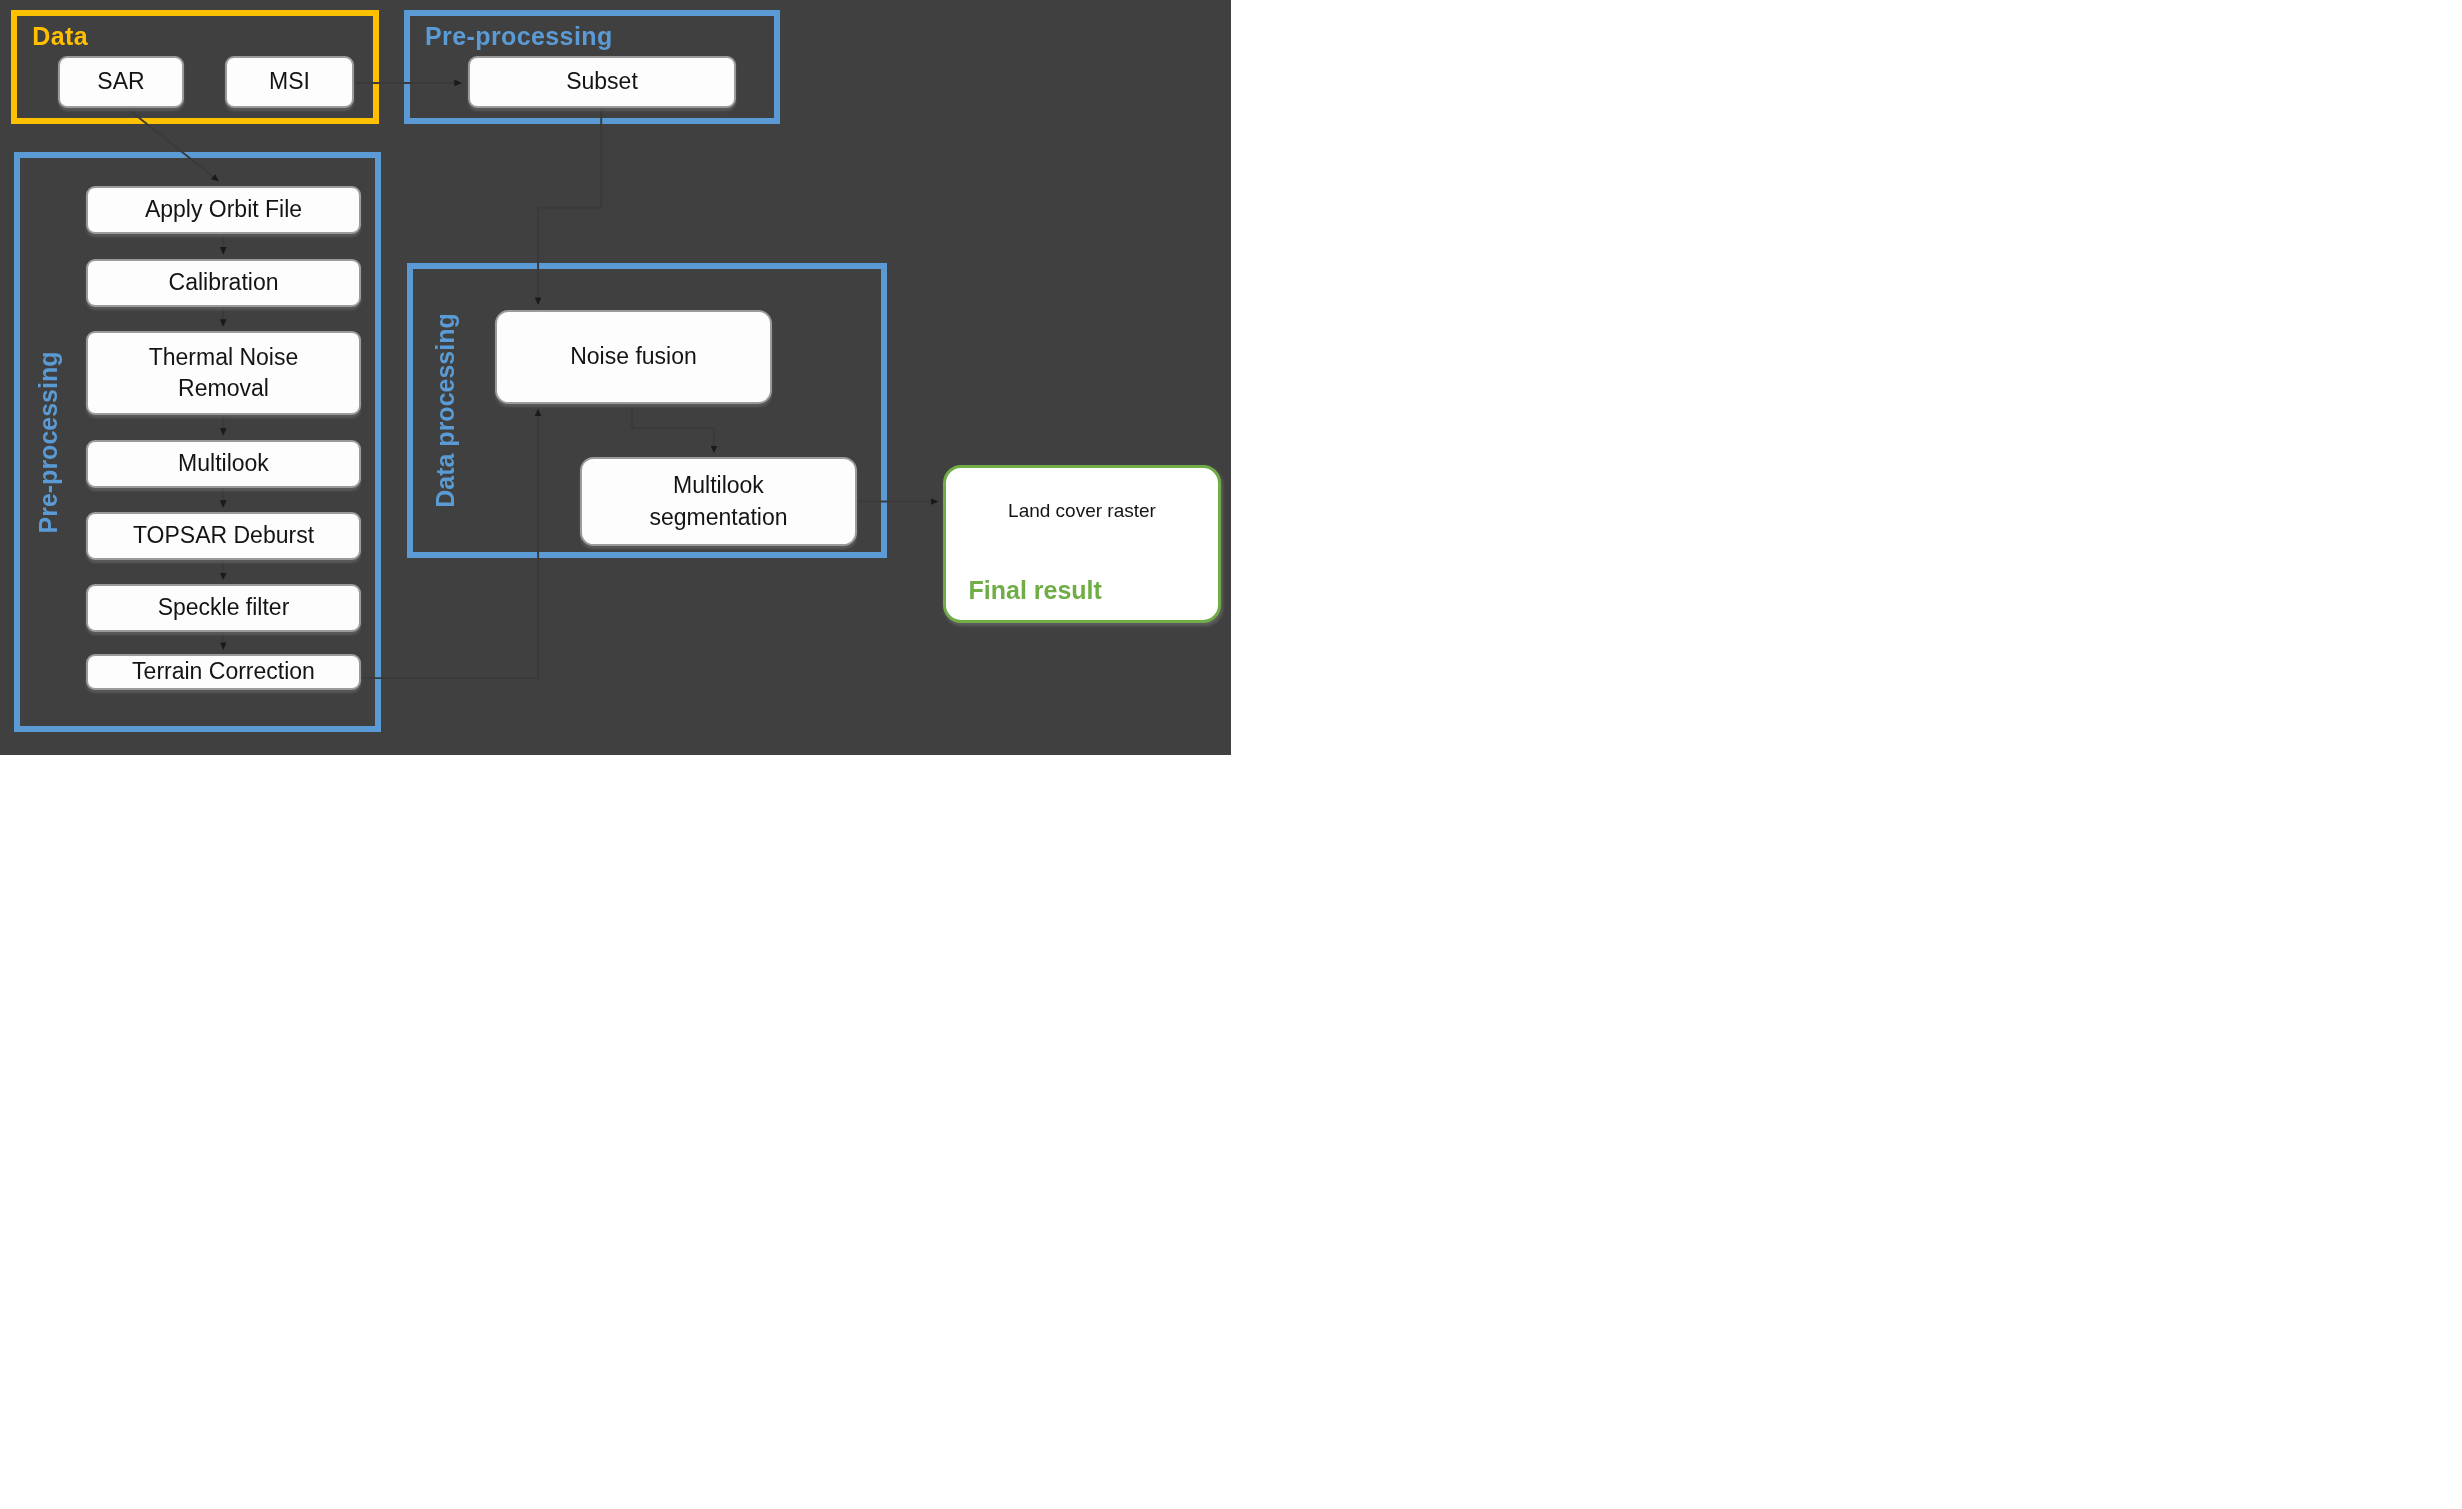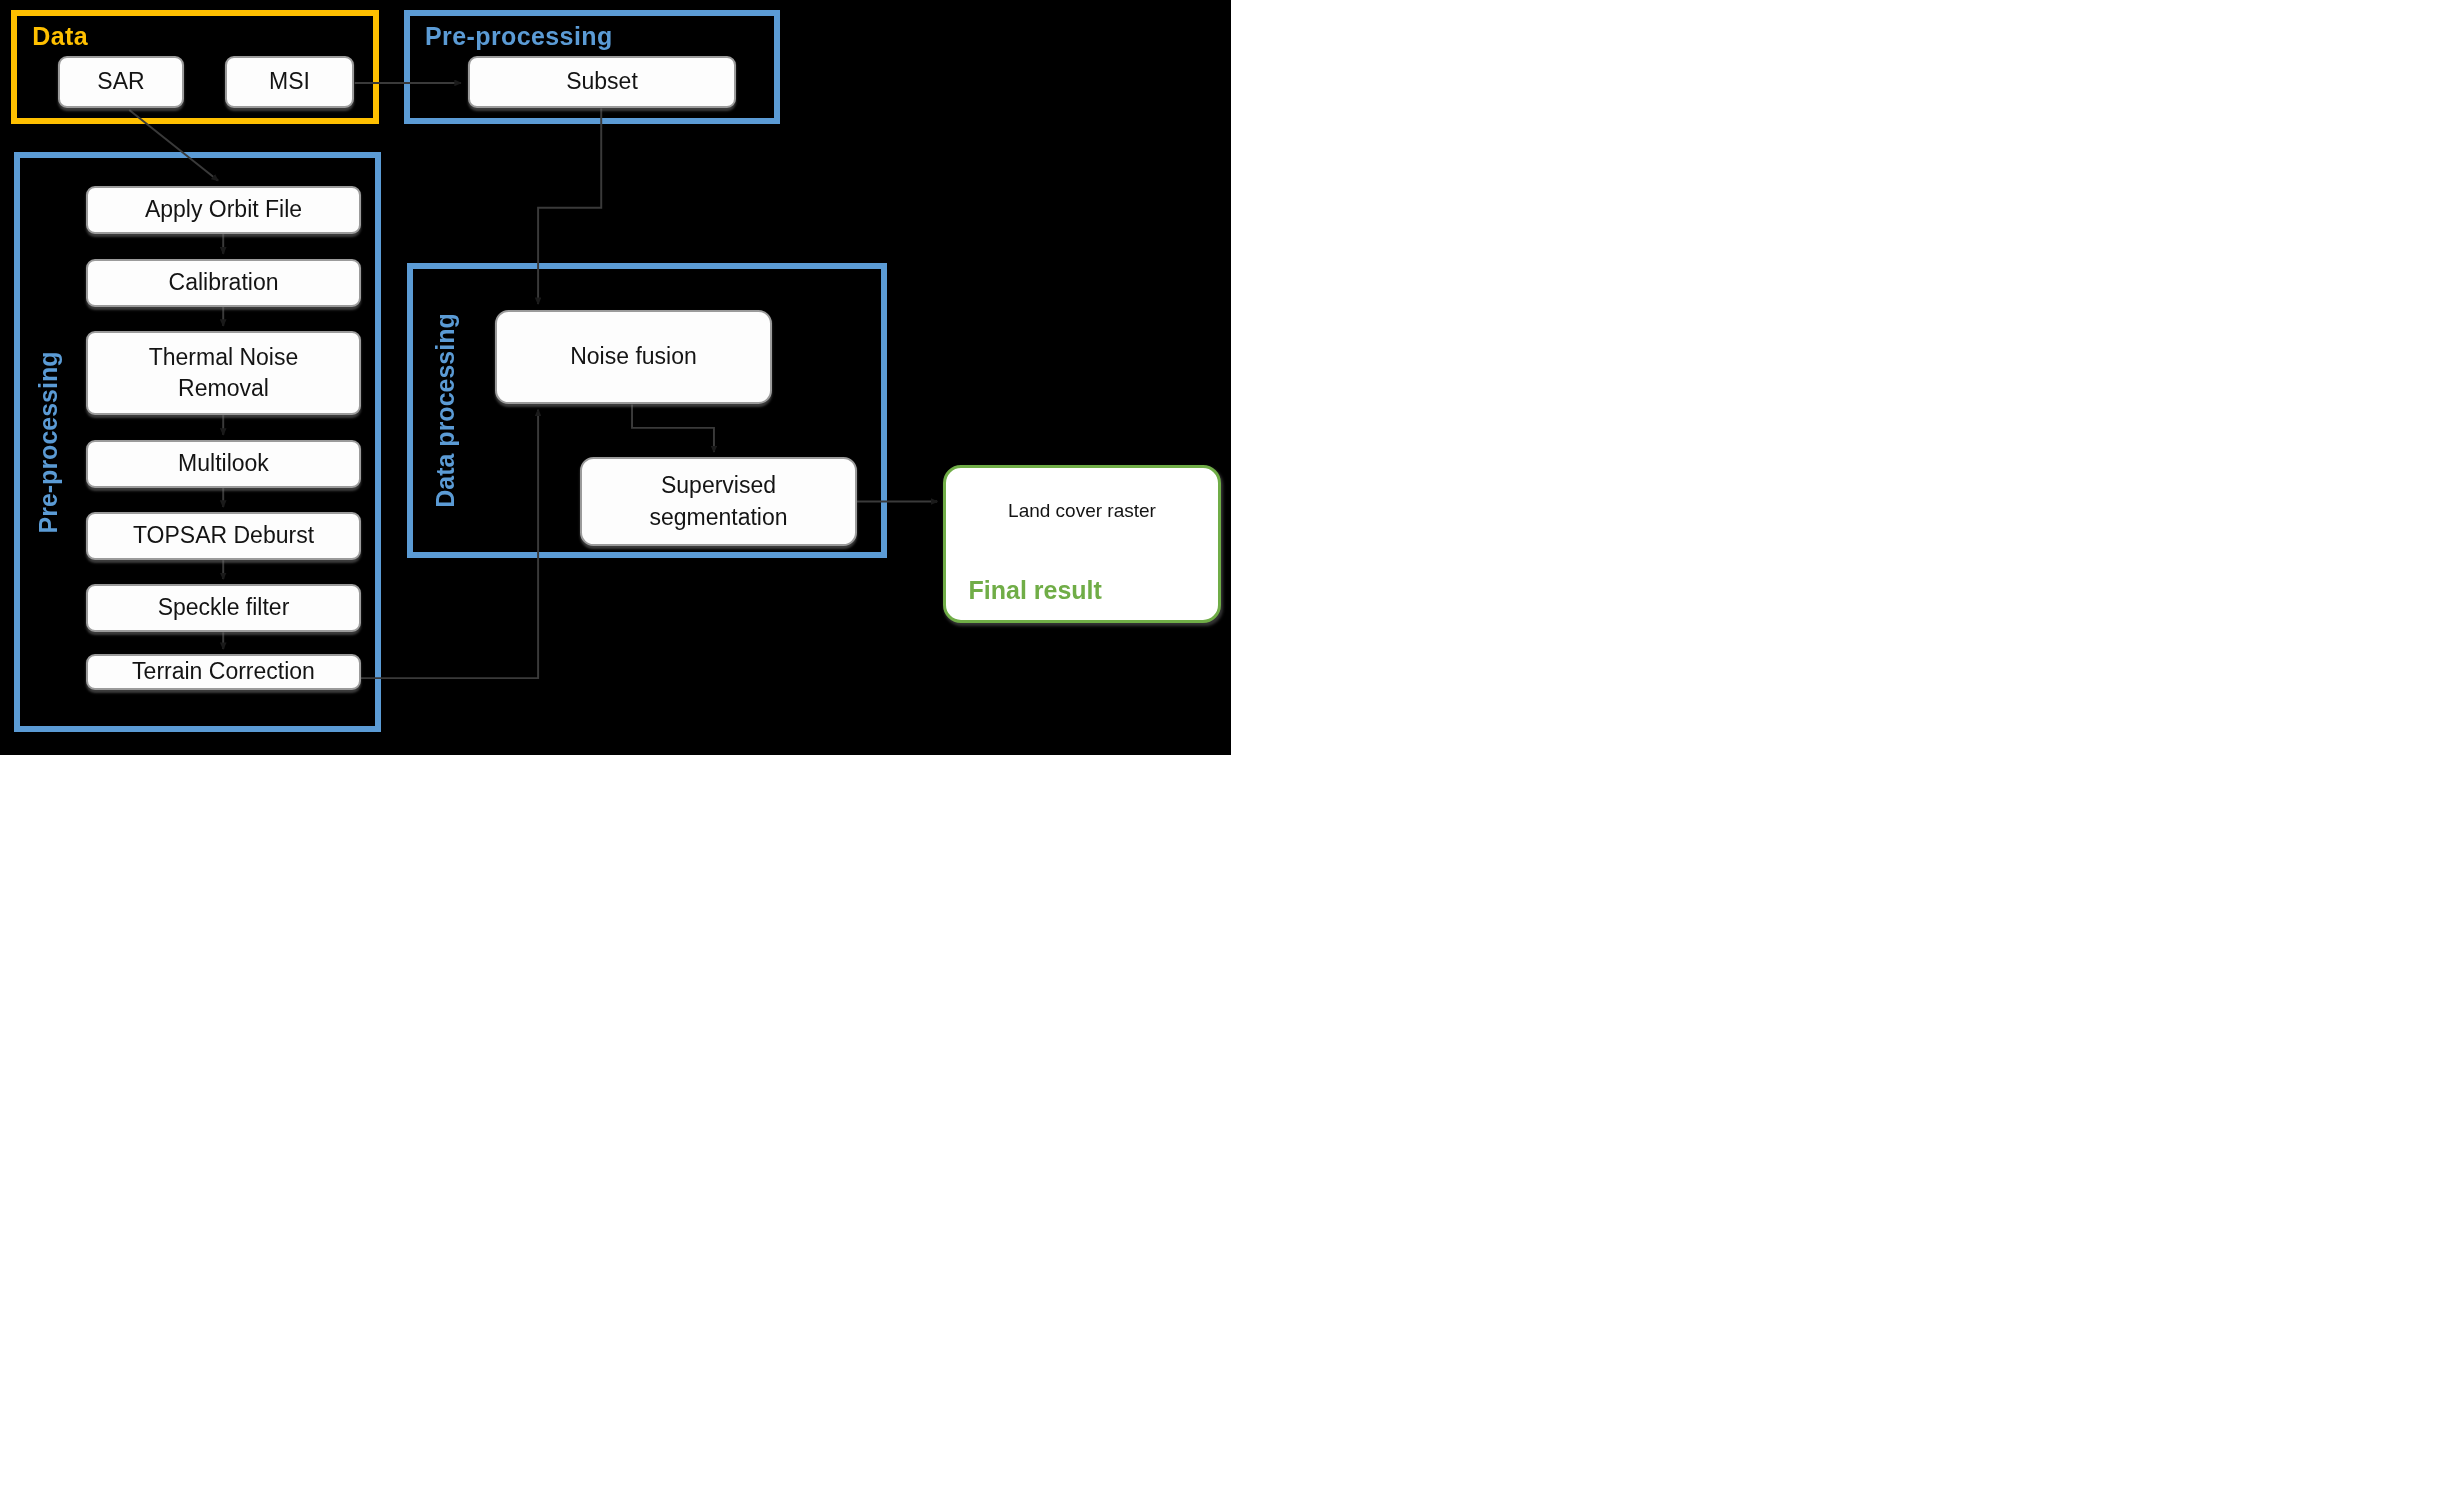--- a/index.html
+++ b/index.html
@@ -1,17 +1,17 @@
 <!DOCTYPE html>
 <html style="font-size:12px"><head>
 <meta charset="utf-8">
 <style>
   html,body{margin:0;padding:0;background:#ffffff;}
   .canvas{
-    position:relative;width:1231px;height:755px;background:#000000;
+    position:relative;width:1231px;height:755px;background:#404040;
     font-family:"Liberation Sans",sans-serif;overflow:hidden;
   }
   
   .group{position:absolute;box-sizing:border-box;background:transparent;z-index:1;}
   .group.orange{border:6.8px solid #FFC000;}
   .group.blue{border:6.8px solid #5B9BD5;}
   .group.green{border:3.8px solid #70AD47;border-radius:18px;background:#ffffff;
     box-shadow:1.5px 2.3px 3px rgba(150,150,150,0.35);margin-top:44px;}
   .group-label{
     position:absolute;top:6px;left:15px;font-weight:bold;font-size:25px;
@@ -97,16 +97,16 @@
 
   <div class="node" style="left:86px;top:186px;width:275px;height:48px;">Apply Orbit File</div>
   <div class="node" style="left:86px;top:259px;width:275px;height:48px;">Calibration</div>
   <div class="node" style="left:86px;top:331px;width:275px;height:84px;padding:8px 45px;">Thermal Noise Removal</div>
   <div class="node" style="left:86px;top:440px;width:275px;height:48px;">Multilook</div>
   <div class="node" style="left:86px;top:512px;width:275px;height:48px;">TOPSAR Deburst</div>
   <div class="node" style="left:86px;top:584px;width:275px;height:48px;">Speckle filter</div>
   <div class="node" style="left:86px;top:654px;width:275px;height:36px;">Terrain Correction</div>
 
   <div class="node big" style="left:495px;top:310px;width:277px;height:94px;">Noise fusion</div>
-  <div class="node big" style="left:580px;top:457px;width:277px;height:89px;padding:1.5px 53px;">Supervised segmentation</div>
+  <div class="node big" style="left:580px;top:457px;width:277px;height:89px;padding:1.5px 53px;">Multilook segmentation</div>
 
 </div>
 
 
 </body></html>

